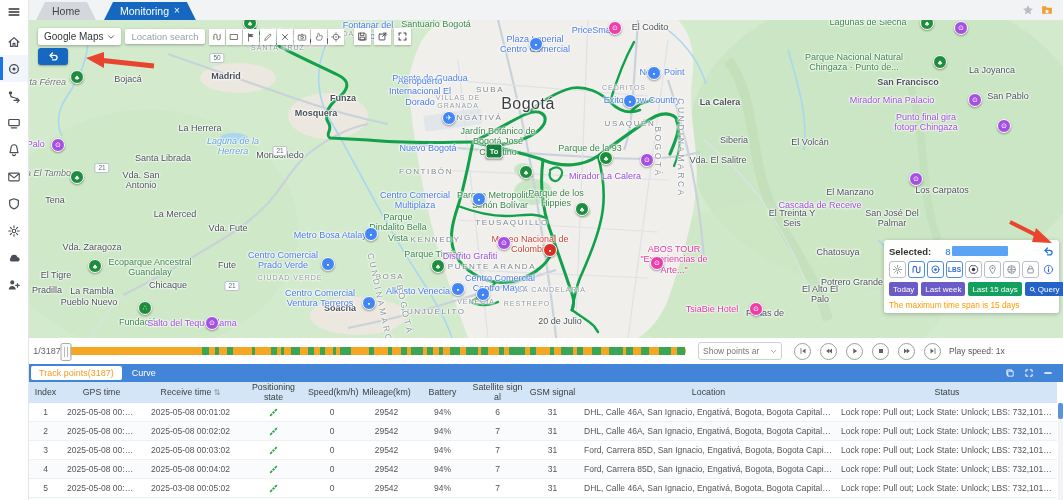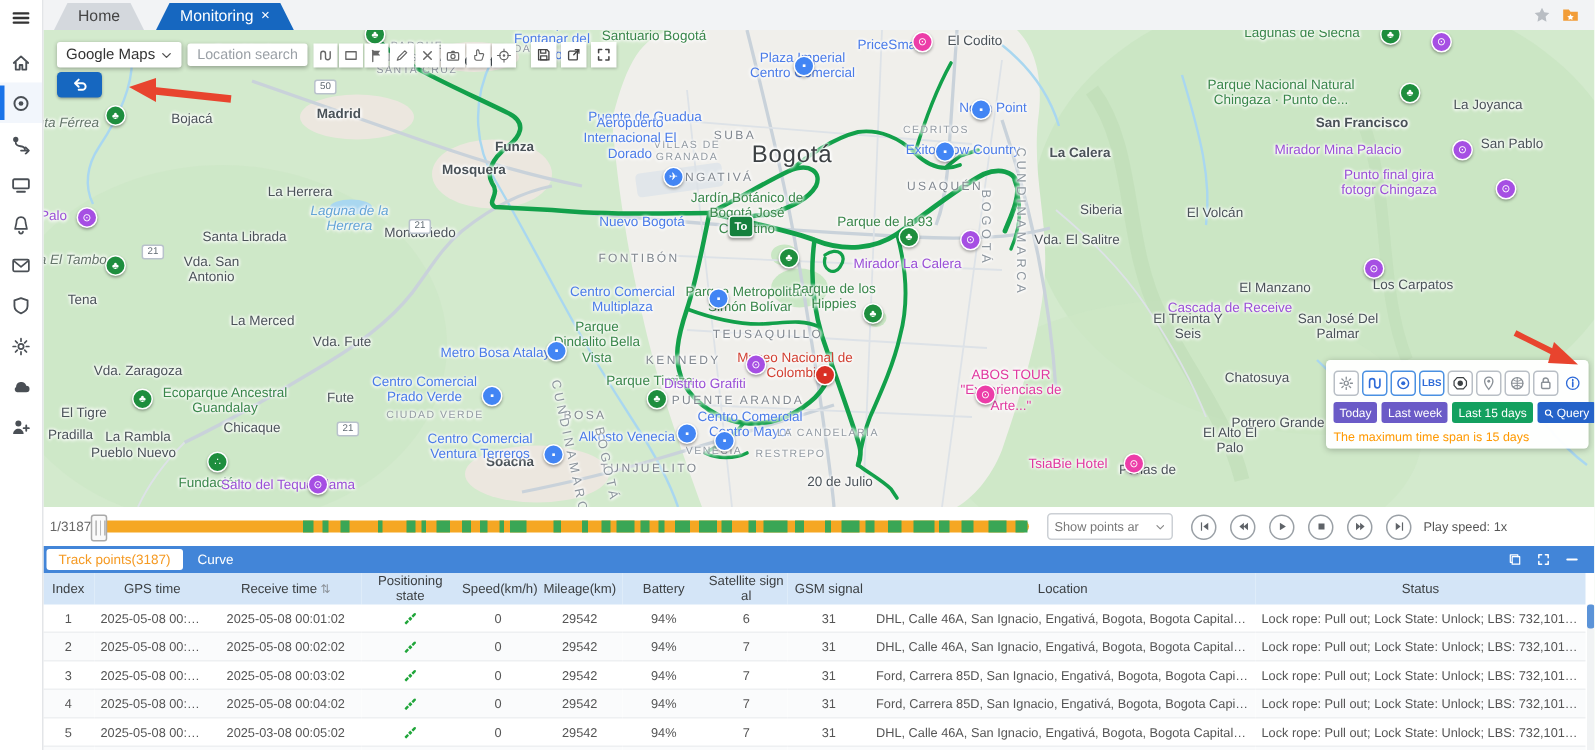--- a/index.html
+++ b/index.html
@@ -311,21 +311,21 @@
         <span class="ml town" style="left: 200px; top: 208px;">Vda. Fute</span>
         <span class="ml town-strong" style="left: 312px; top: 288px;">Soacha</span>
         <span class="ml district" style="left: 362px; top: 257px;">BOSA</span>
         <span class="ml district-sm" style="left: 262px; top: 258px;">CIUDAD VERDE</span>
         <span class="ml poi-blue" style="left: 295px; top: 215px; margin-left: 12px;">Metro Bosa Atalayas</span>
         <span class="ml poi-blue wrap" style="left: 255px; top: 240px; width: 82px;">Centro Comercial Prado Verde</span>
         <span class="ml poi-blue wrap" style="left: 292px; top: 278px; width: 92px;">Centro Comercial Ventura Terreros</span>
         <span class="ml poi-blue" style="left: 390px; top: 271px;">Alkosto Venecia</span>
         <span class="ml poi-green" style="left: 405px; top: 234px;">Parque Timiza</span>
         <span class="ml poi-purple" style="left: 442px; top: 236px;">Distrito Grafiti</span>
-        <span class="ml district" style="left: 420px; top: 220px; padding-left: 15px;">KENNEDY</span>
+        <span class="ml district" style="left: 400px; top: 220px; padding-left: 15px;">KENNEDY</span>
         <span class="ml poi-green wrap" style="left: 370px; top: 208px; width: 60px;">Parque Dindalito Bella Vista</span>
         <span class="ml district" style="left: 464px; top: 247px;">PUENTE ARANDA</span>
         <span class="ml poi-blue wrap" style="left: 472px; top: 263px; width: 82px;">Centro Comercial Centro Mayor</span>
         <span class="ml district" style="left: 405px; top: 292px;">TUNJUELITO</span>
         <span class="ml district-sm" style="left: 448px; top: 282px;">VENECIA</span>
         <span class="ml district-sm" style="left: 499px; top: 284px;">RESTREPO</span>
         <span class="ml district-sm" style="left: 524px; top: 270px;">LA CANDELARIA</span>
         <span class="ml town" style="left: 532px; top: 301px;">20 de Julio</span>
         <span class="ml city" style="left: 500px; top: 84px;">Bogotá</span>
         <span class="ml district" style="left: 462px; top: 70px;">SUBA</span>
@@ -512,20 +512,33 @@
     <svg class="annot" id="annot1" style="left:36px;top:30px;" width="100" height="24" viewBox="0 0 100 24">
       <path d="M90,16 L34,10" stroke="#e8442e" stroke-width="5" fill="none"></path>
       <path d="M40,2 L22,8 L40,18 Z" fill="#e8442e"></path>
     </svg>
     <svg class="annot" id="annot2" style="left:978px;top:198px;" width="50" height="28" viewBox="0 0 50 28">
       <path d="M4,4 L36,20" stroke="#e8442e" stroke-width="4" fill="none"></path>
       <path d="M30,10 L46,25 L26,24 Z" fill="#e8442e"></path>
     </svg>
 
     <div id="panel">
+      <div class="p-row1">
+        <span>Selected:</span>
+        <span class="p-selval">
+          <span>8</span>
+          <span class="p-hl"></span>
+        </span>
+        <span class="p-undo">
+            <svg class="ic " viewBox="0 0 16 16">
+              <path d="M6.5 3 3 6.5 6.5 10" stroke="currentColor" fill="none" stroke-linecap="round" stroke-linejoin="round" stroke-width="1.9"></path>
+              <path d="M3.5 6.5H10a3.2 3.2 0 010 6.4H6.5" stroke="currentColor" fill="none" stroke-linecap="round" stroke-linejoin="round" stroke-width="1.9"></path>
+            </svg>
+          </span>
+      </div>
       <div class="p-tools" id="panel-tools">
           <button class="p-icon">
             <svg class="ic " viewBox="0 0 16 16">
               <circle cx="8" cy="8" r="2" stroke="currentColor" fill="none" stroke-linecap="round" stroke-linejoin="round" stroke-width="1.3"></circle>
               <path d="M8 2v2M8 12v2M2 8h2M12 8h2M3.8 3.8l1.4 1.4M10.8 10.8l1.4 1.4M12.2 3.8l-1.4 1.4M5.2 10.8l-1.4 1.4" stroke="currentColor" fill="none" stroke-linecap="round" stroke-linejoin="round" stroke-width="1.3"></path>
             </svg>
           </button>
           <button class="p-icon on">
             <svg class="ic " viewBox="0 0 16 16">
               <path d="M3 12V6a2.5 2.5 0 015 0v4a2.5 2.5 0 005 0V4" stroke="currentColor" fill="none" stroke-linecap="round" stroke-linejoin="round" stroke-width="1.6"></path>

